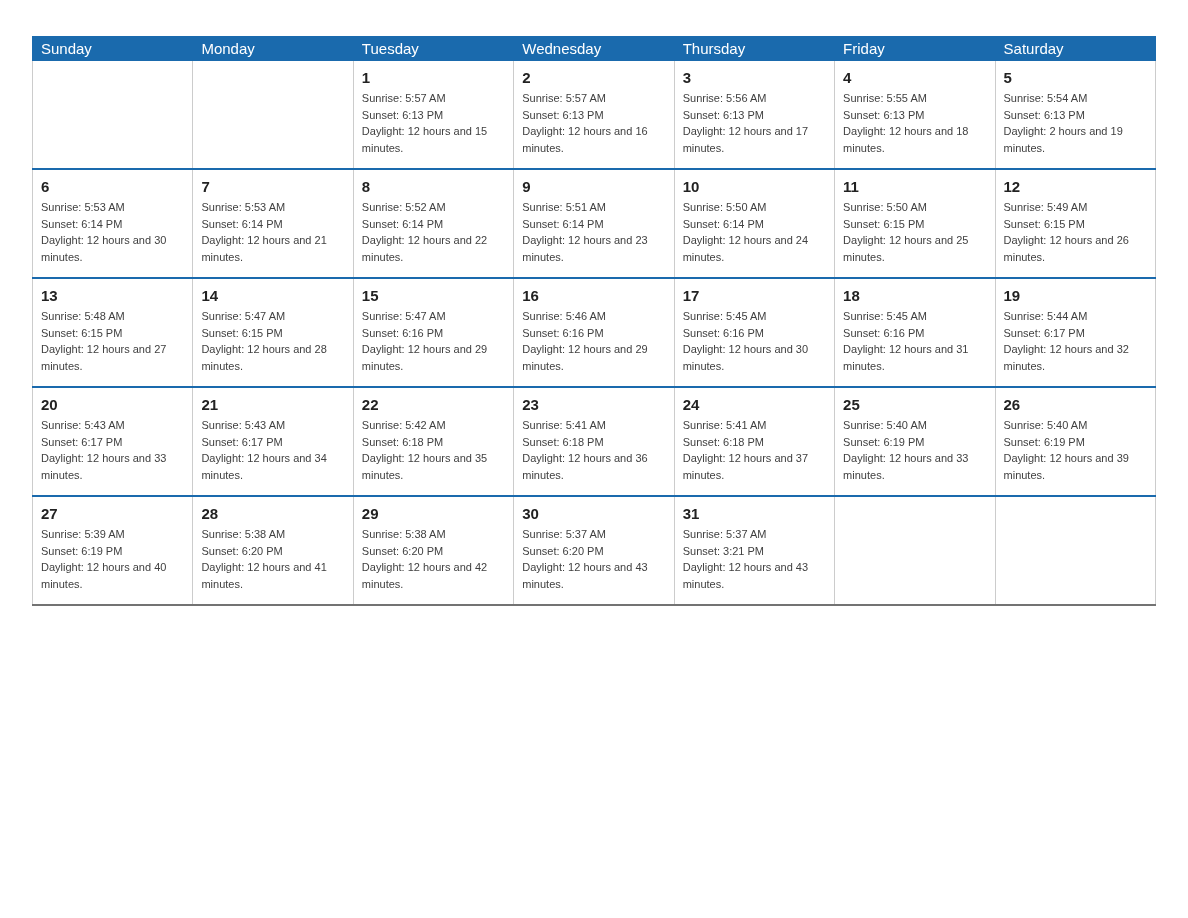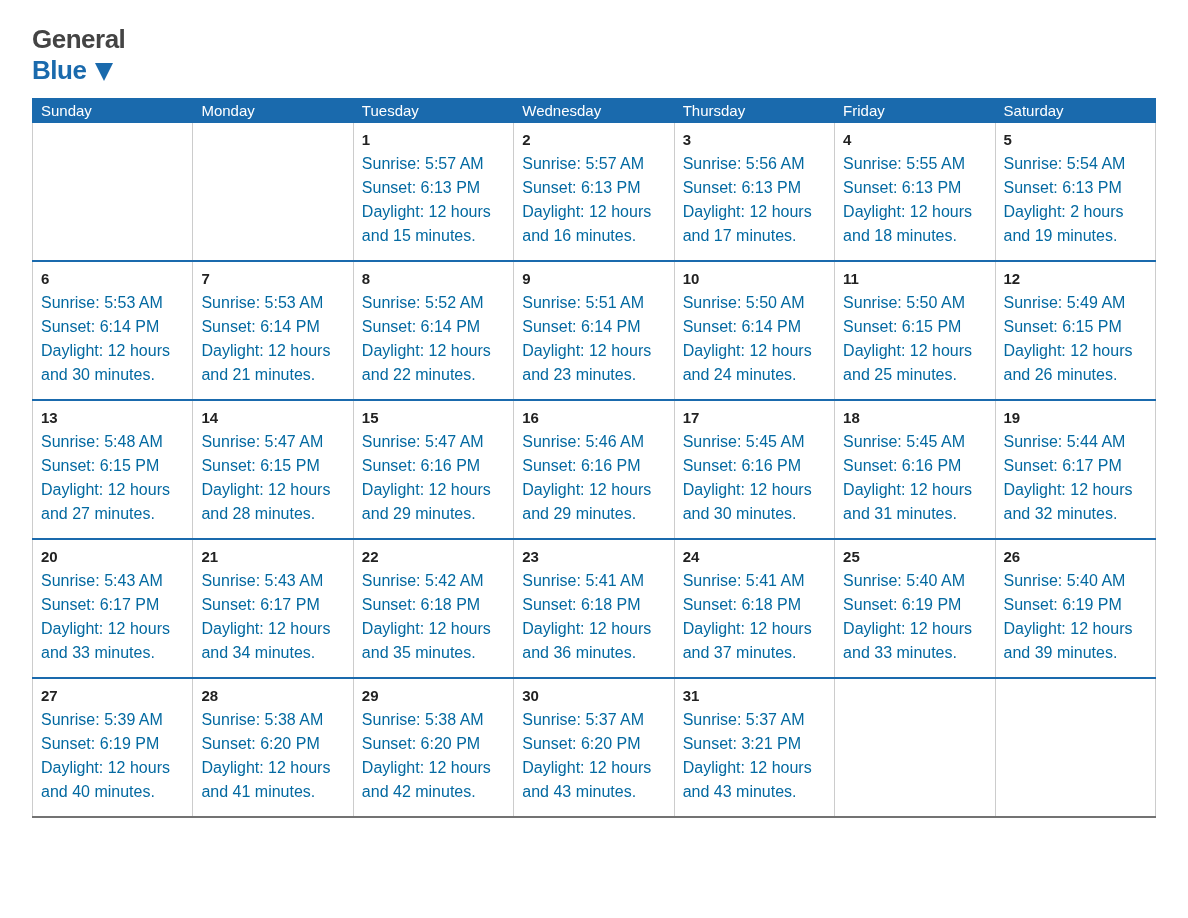--- a/index.html
+++ b/index.html
@@ -64,22 +64,22 @@
       width: 14.28%;
       min-height: 100px;
     }
     .day-number {
       font-size: 15px;
       font-weight: bold;
       color: #222;
       margin-bottom: 4px;
     }
     .day-info {
-      font-size: 16px;
-      color: #0369a1;
+      font-size: 11px;
+      color: #404040;
       line-height: 1.5;
     }
     .day-info span {
       display: block;
     }
     .empty-cell {
       background: #fff;
     }
     tbody tr:last-child {
       border-bottom: 2px solid #737373;
@@ -108,33 +108,20 @@
       font-size: 26px;
       font-weight: bold;
       color: #1a6aad;
       letter-spacing: -0.5px;
     }
   </style>
 </head>
 <body>
 
 <div class="header">
-  <div class="logo">
-    <div class="logo-row">
-      <div class="logo-text">
-        <span class="logo-line1">General</span>
-        <span class="logo-line2">
-          <span>Blue</span>
-          <svg width="18" height="18" viewBox="0 0 18 18" style="display:inline-block;vertical-align:middle;margin-left:2px;">
-            <polygon points="0,0 18,0 9,18" fill="#1a6aad"></polygon>
-          </svg>
-        </span>
-      </div>
-    </div>
-  </div>
 </div>
 
 <table>
   <thead>
     <tr>
       <th>Sunday</th>
       <th>Monday</th>
       <th>Tuesday</th>
       <th>Wednesday</th>
       <th>Thursday</th>

